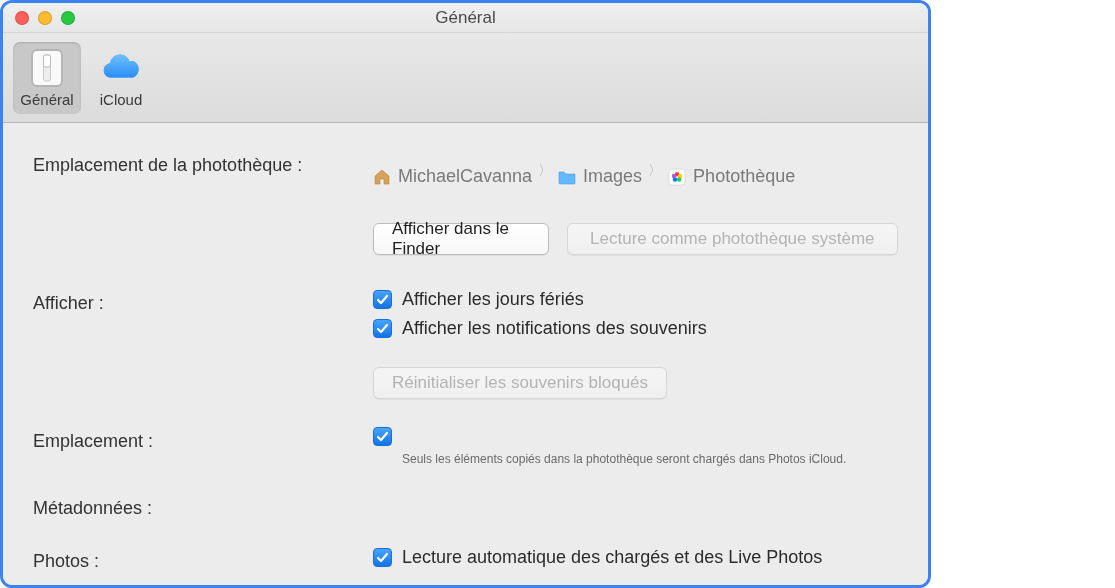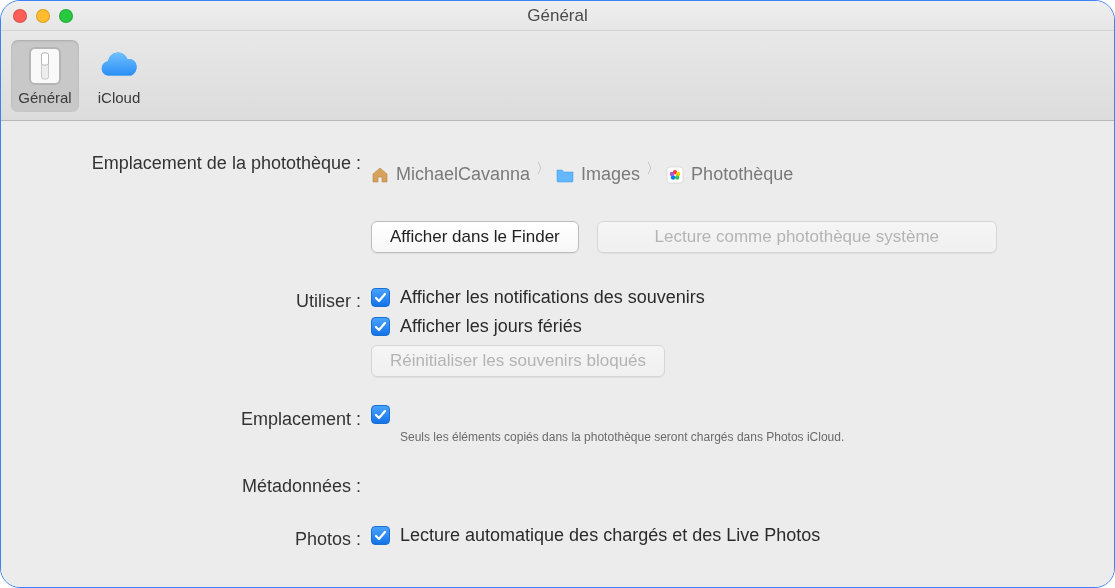--- a/index.html
+++ b/index.html
@@ -5,24 +5,24 @@
   * { box-sizing: border-box; margin: 0; padding: 0; }
   html, body { width: 1115px; height: 588px; }
   body {
     font-family: -apple-system, "Helvetica Neue", Helvetica, Arial, sans-serif;
     font-size: 17px;
     color: #222;
     background: #fff;
   }
 
   .window {
-    width: 1115px;
+    width: 931px;
     height: 588px;
-    border: 1px solid #3b82f6;
-    border-radius: 20px;
+    border: 3px solid #3b82f6;
+    border-radius: 12px;
     overflow: hidden;
     background: #ececec;
     display: flex;
     flex-direction: column;
     box-shadow: 0 0 0 1px rgba(0,0,0,0.02);
   }
 
   
   .titlebar {
     height: 30px;
@@ -94,21 +94,21 @@
     overflow: auto;
   }
 
   .row {
     display: flex;
     align-items: flex-start;
     margin-bottom: 10px;
   }
   .label-col {
     width: 340px;
-    text-align: right;
+    text-align: left;
     padding-right: 10px;
     padding-top: 4px;
     color: #333;
     font-size: 18px;
   }
   .value-col {
     flex: 1;
     display: flex;
     flex-direction: column;
     gap: 8px;
@@ -288,39 +288,39 @@
           </span>
         </div>
         <div class="btn-row">
           <div class="btn">Afficher dans le Finder</div>
           <div class="btn disabled" style="width:400px">Lecture comme photothèque système</div>
         </div>
       </div>
     </div>
 
     <div class="row">
-      <div class="label-col">Utiliser :</div>
+      <div class="label-col">Afficher :</div>
       <div class="value-col">
         <label class="check-row">
           <span class="check checked">
             <svg width="13" height="13" viewBox="0 0 13 13">
                 <path d="M2 7 L5 10 L11 3" stroke="#fff" stroke-width="2.2" fill="none" stroke-linecap="round" stroke-linejoin="round"></path>
               </svg>
           </span>
-          <span>Afficher les notifications des souvenirs</span>
+          <span>Afficher les jours fériés</span>
         </label>
         <label class="check-row">
           <span class="check checked">
             <svg width="13" height="13" viewBox="0 0 13 13">
                 <path d="M2 7 L5 10 L11 3" stroke="#fff" stroke-width="2.2" fill="none" stroke-linecap="round" stroke-linejoin="round"></path>
               </svg>
           </span>
-          <span>Afficher les jours fériés</span>
+          <span>Afficher les notifications des souvenirs</span>
         </label>
-        <div class="btn disabled inset" style="margin-top:0">Réinitialiser les souvenirs bloqués</div>
+        <div class="btn disabled inset" style="margin-top:20px">Réinitialiser les souvenirs bloqués</div>
       </div>
     </div>
 
     <div class="section-gap"></div>
 
     <div class="row">
       <div class="label-col">Emplacement :</div>
       <div class="value-col">
         <label class="check-row">
           <span class="check checked">

